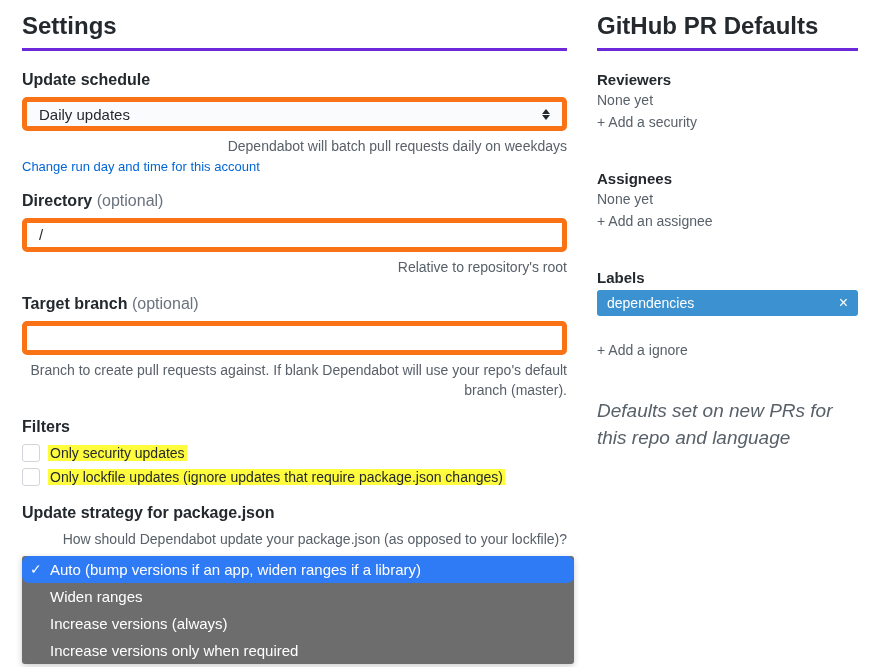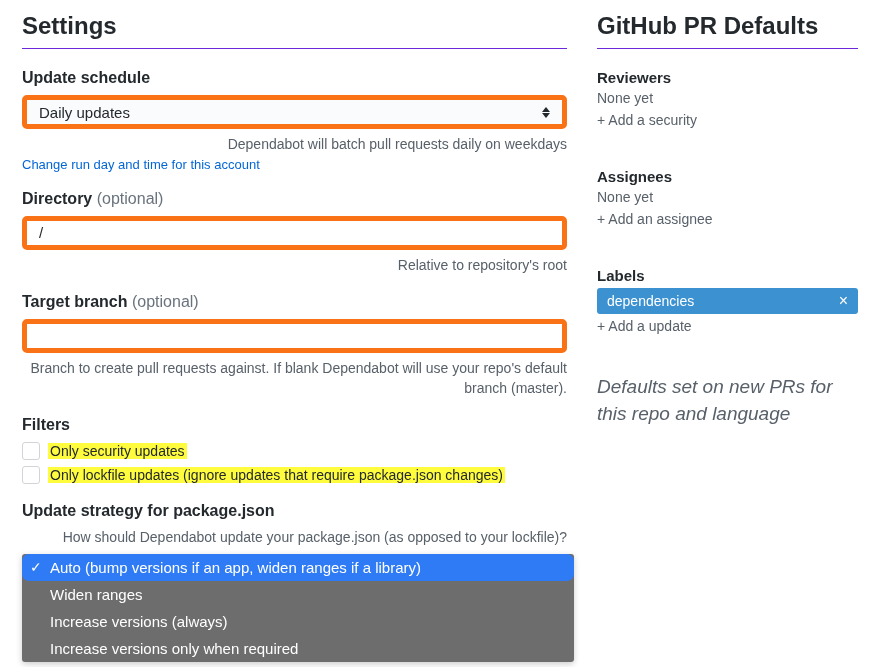--- a/index.html
+++ b/index.html
@@ -12,21 +12,21 @@
     height: 667px;
     padding: 12px 22px;
     display: flex;
     gap: 30px;
   }
   .left { flex: 0 0 545px; }
   .right { flex: 1; }
   h1 {
     font-size: 24px;
     font-weight: 600;
-    border-bottom: 1px solid #6d28d9;
+    border-bottom: 3px solid #6d28d9;
     padding-bottom: 8px;
     margin-bottom: 20px;
   }
   .section { margin-bottom: 18px; }
   .label {
     font-size: 16px;
     font-weight: 600;
     margin-bottom: 8px;
     display: block;
   }
@@ -146,21 +146,21 @@
   }
   .label-chip {
     background: #3c91d0;
     color: #fff;
     border-radius: 3px;
     padding: 5px 10px;
     display: flex;
     justify-content: space-between;
     align-items: center;
     font-size: 14px;
-    margin-bottom: 4px;
+    margin-bottom: 26px;
   }
   .chip-close {
     cursor: pointer;
     font-size: 16px;
     line-height: 1;
   }
   .defaults-note {
     font-style: italic;
     color: #586069;
     font-size: 19px;
@@ -245,17 +245,17 @@
     <div class="none-text">None yet</div>
     <span class="add-link">+ Add an assignee</span>
   </div>
 
   <div class="right-section">
     <div class="sub-heading">Labels</div>
     <div class="label-chip">
       <span>dependencies</span>
       <span class="chip-close">×</span>
     </div>
-    <span class="add-link">+ Add a update</span>
+    <span class="add-link">+ Add a ignore</span>
   </div>
 
   <div class="defaults-note">Defaults set on new PRs for this repo and language</div>
 </div>
 
 </body></html>

